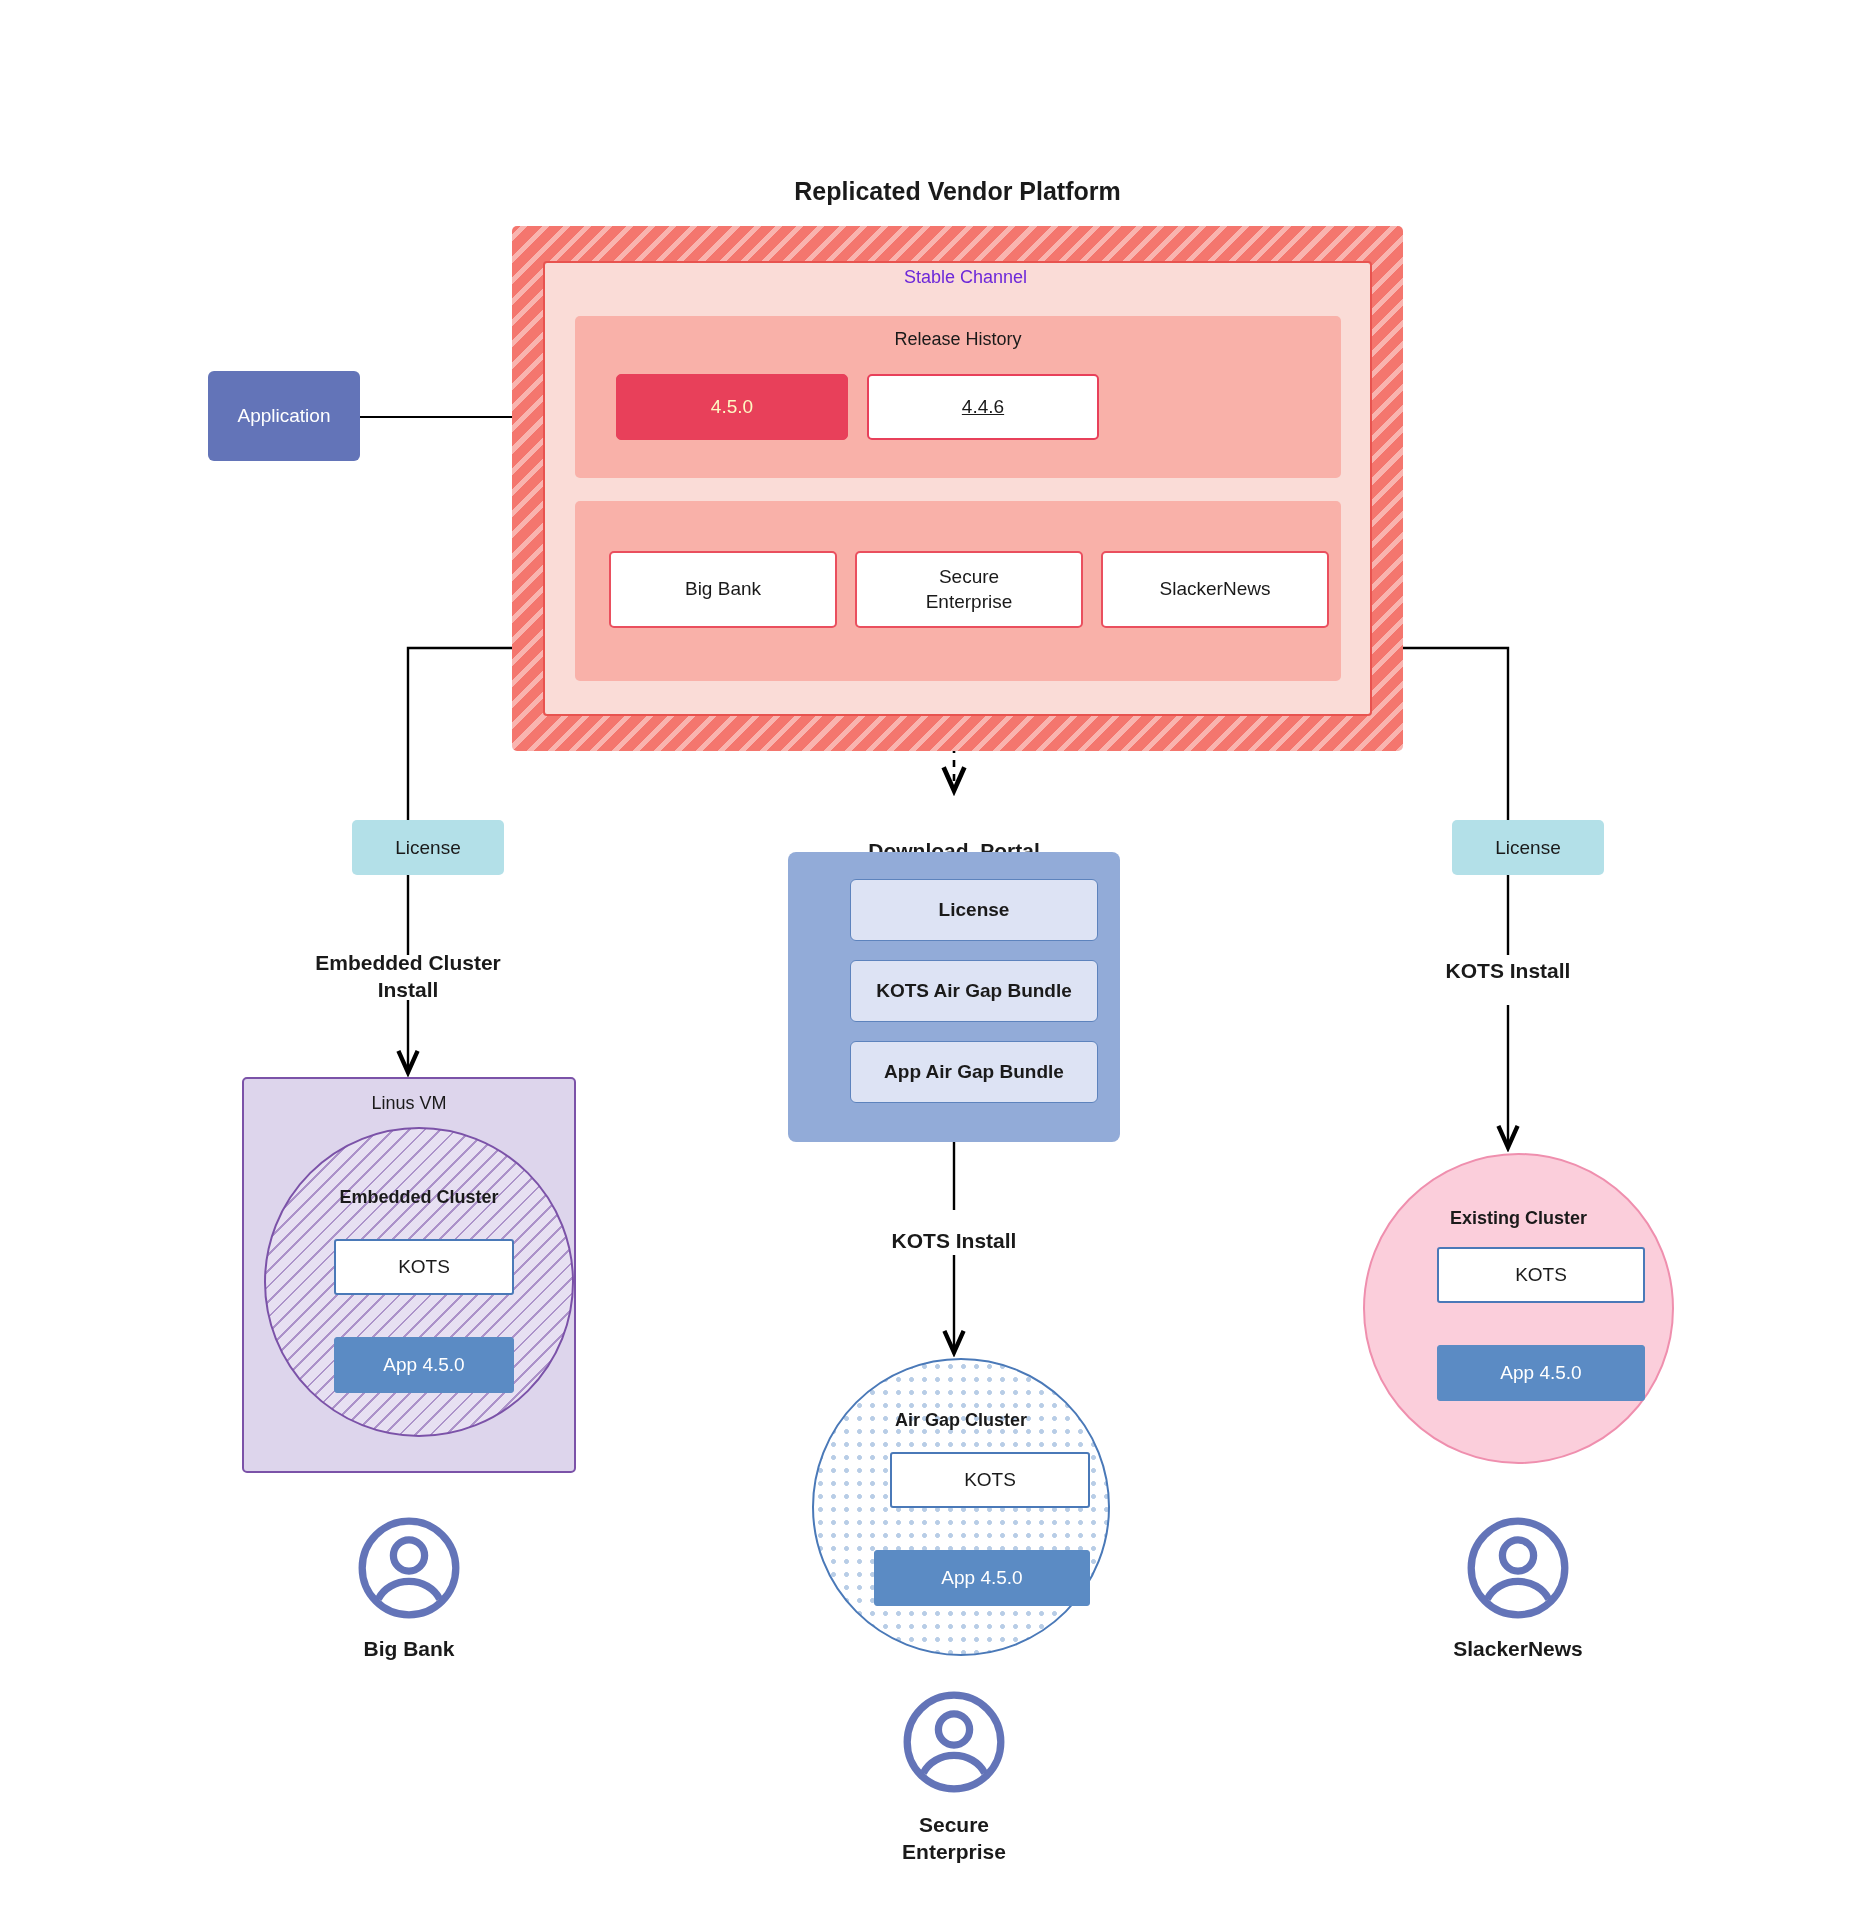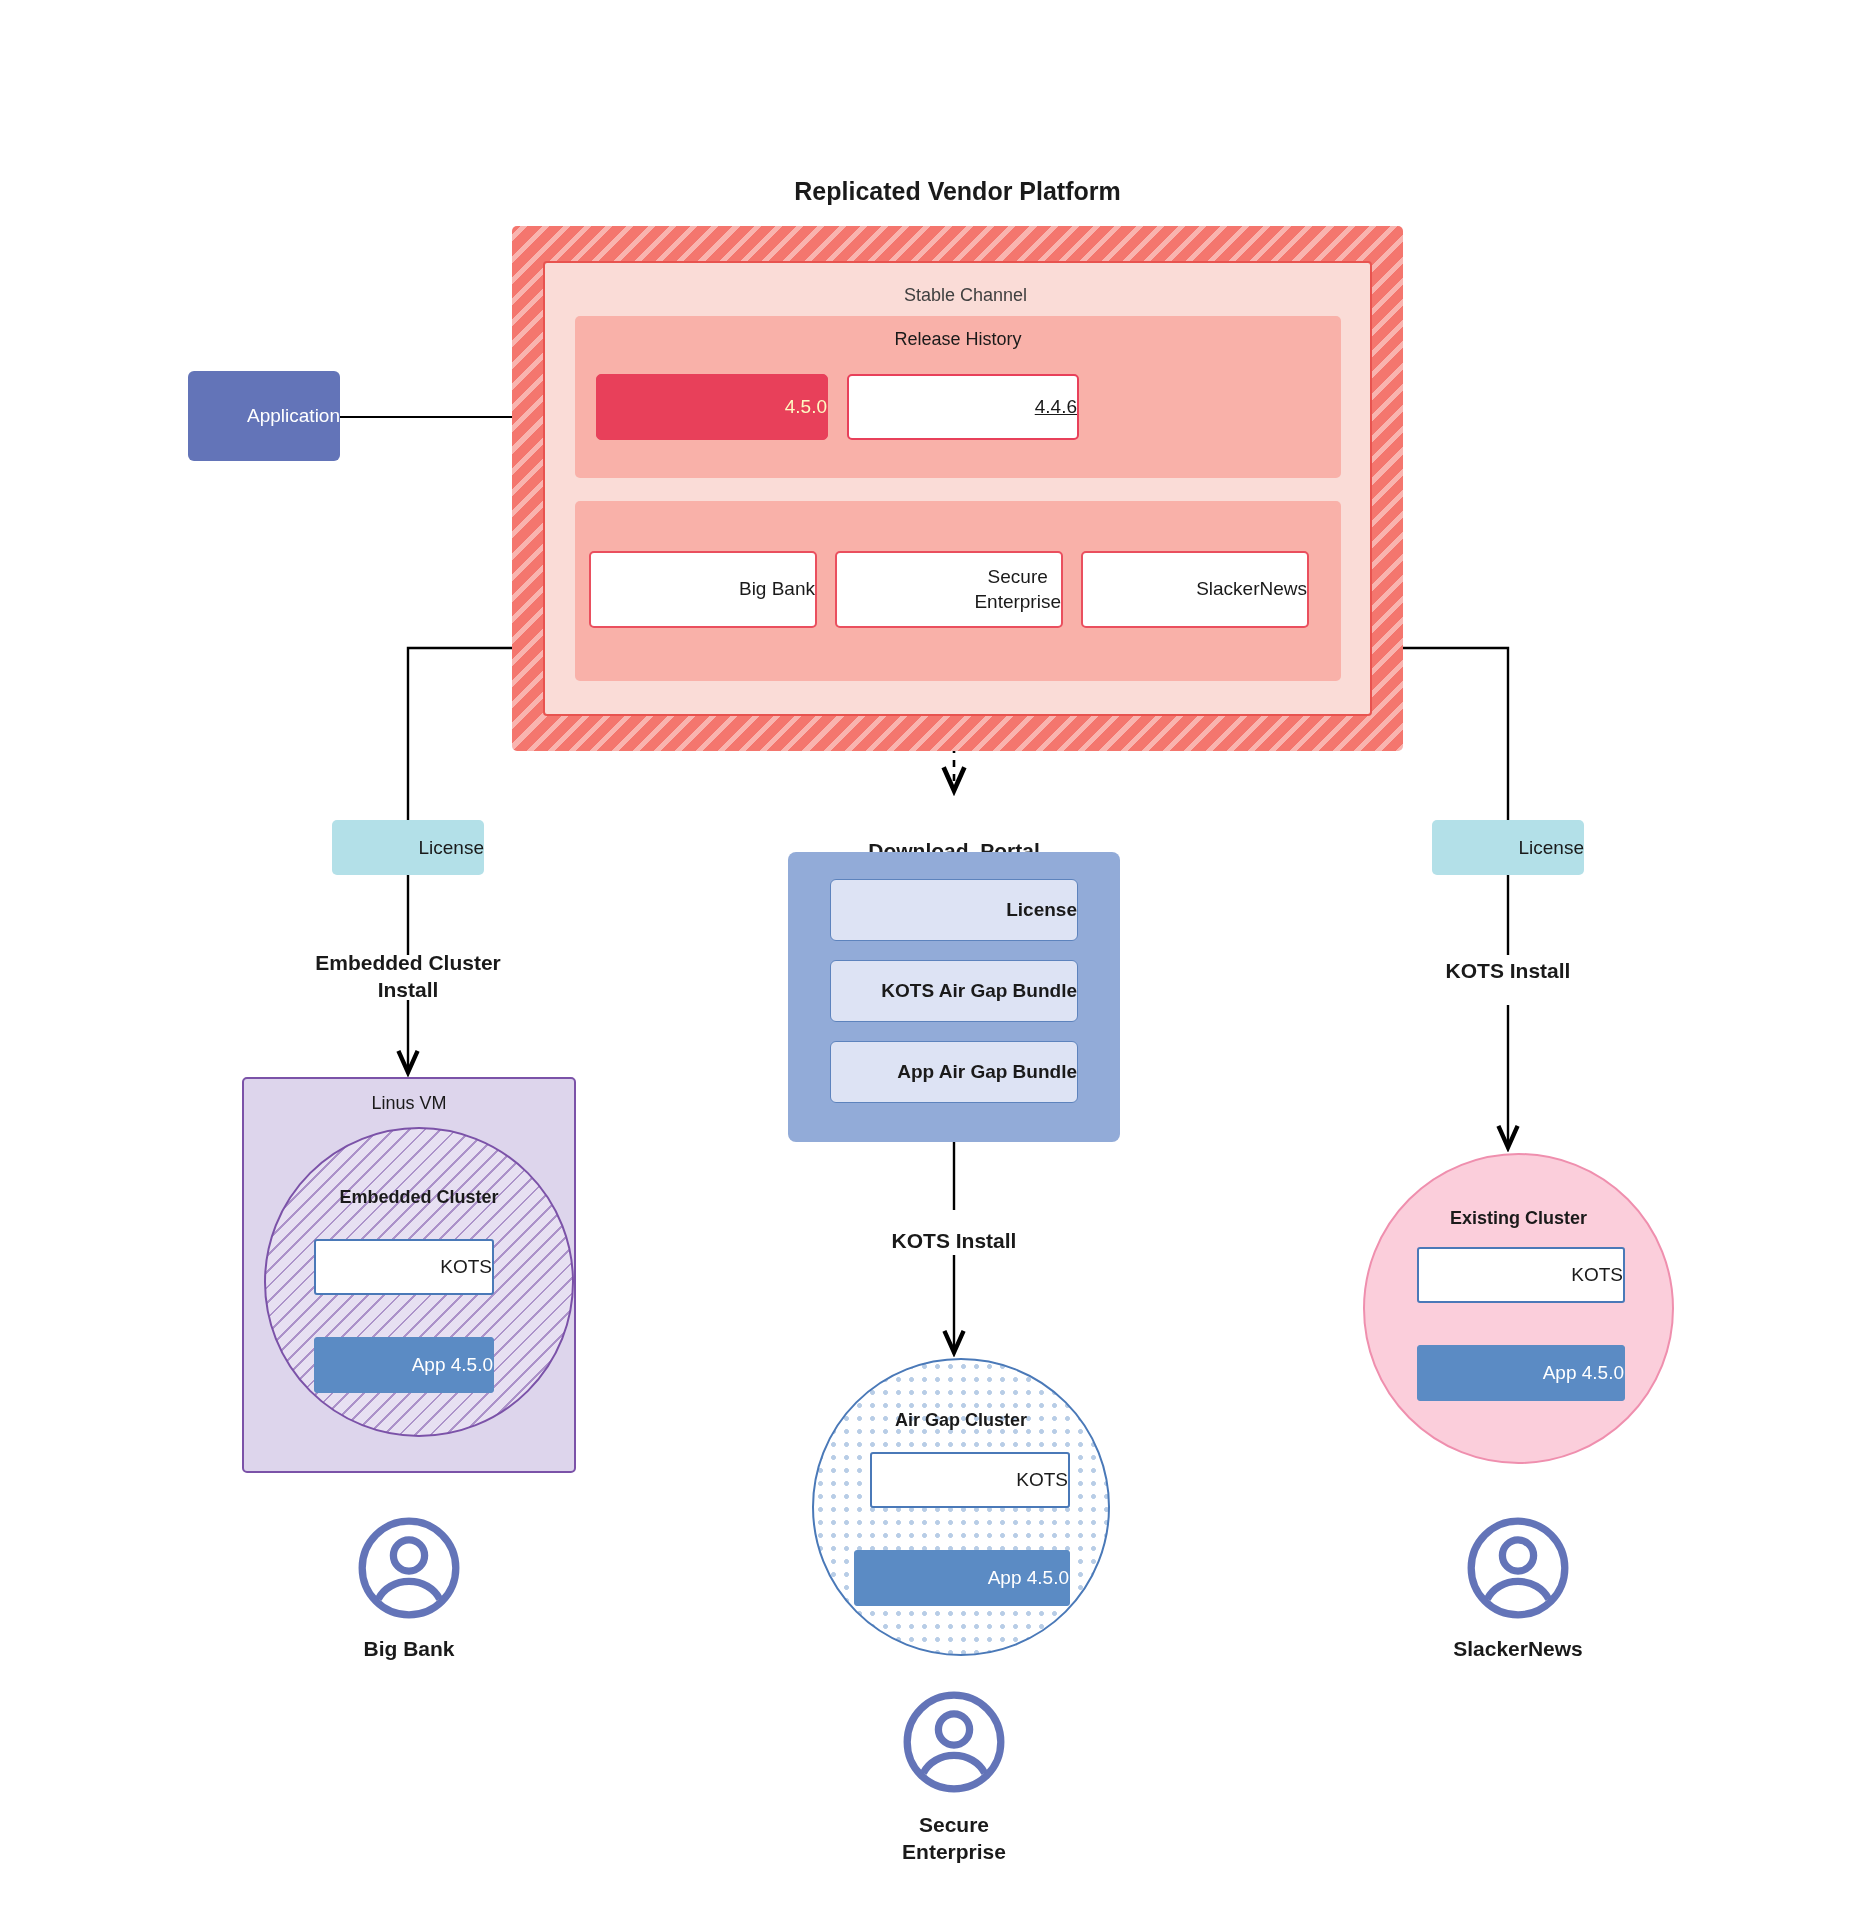--- a/index.html
+++ b/index.html
@@ -5,21 +5,21 @@
   * { box-sizing: border-box; margin: 0; padding: 0; }
   html, body {
     width: 1851px; height: 1927px;
     background: #ffffff;
     font-family: "Liberation Sans", sans-serif;
     overflow: hidden;
   }
   #stage { position: relative; width: 1851px; height: 1927px; }
 
   .abs { position: absolute; }
-  .ctr { display: flex; align-items: center; justify-content: flex-end; text-align: center; }
+  .ctr { display: flex; align-items: center; justify-content: center; text-align: center; margin-left: 20px; }
 
   
   .title-lg {
     font-size: 25px; font-weight: bold; color: #1a1a1a; white-space: pre;
   }
   .title-md {
     font-size: 21px; font-weight: bold; color: #1a1a1a; line-height: 1.28; margin-top: 28px;
   }
 
   
@@ -33,22 +33,22 @@
       rgba(255,255,255,0.45) 5px,
       rgba(0,0,0,0) 5px,
       rgba(0,0,0,0) 15px
     );
   }
   #stable-channel {
     left: 31px; top: 35px; width: 829px; height: 455px;
     background: #fadcd7; border: 2px solid #e8534f; border-radius: 4px;
   }
   .channel-head {
-    position:absolute; left:0; right:0; top:22px;
-    text-align:center; font-size:18px; color:#404040;margin-left:16px;
+    position:absolute; left:0; right:0; top:4px;
+    text-align:center; font-size:18px; color:#6d28d9;margin-left:16px;
   }
   #release-history {
     position:absolute; left: 30px; top: 53px; width: 766px; height: 162px;
     background: #f9b1a9; border-radius: 5px;
   }
   #customers-panel {
     position:absolute; left: 30px; top: 238px; width: 766px; height: 180px;
     background: #f9b1a9; border-radius: 5px;
   }
   .panel-head {

